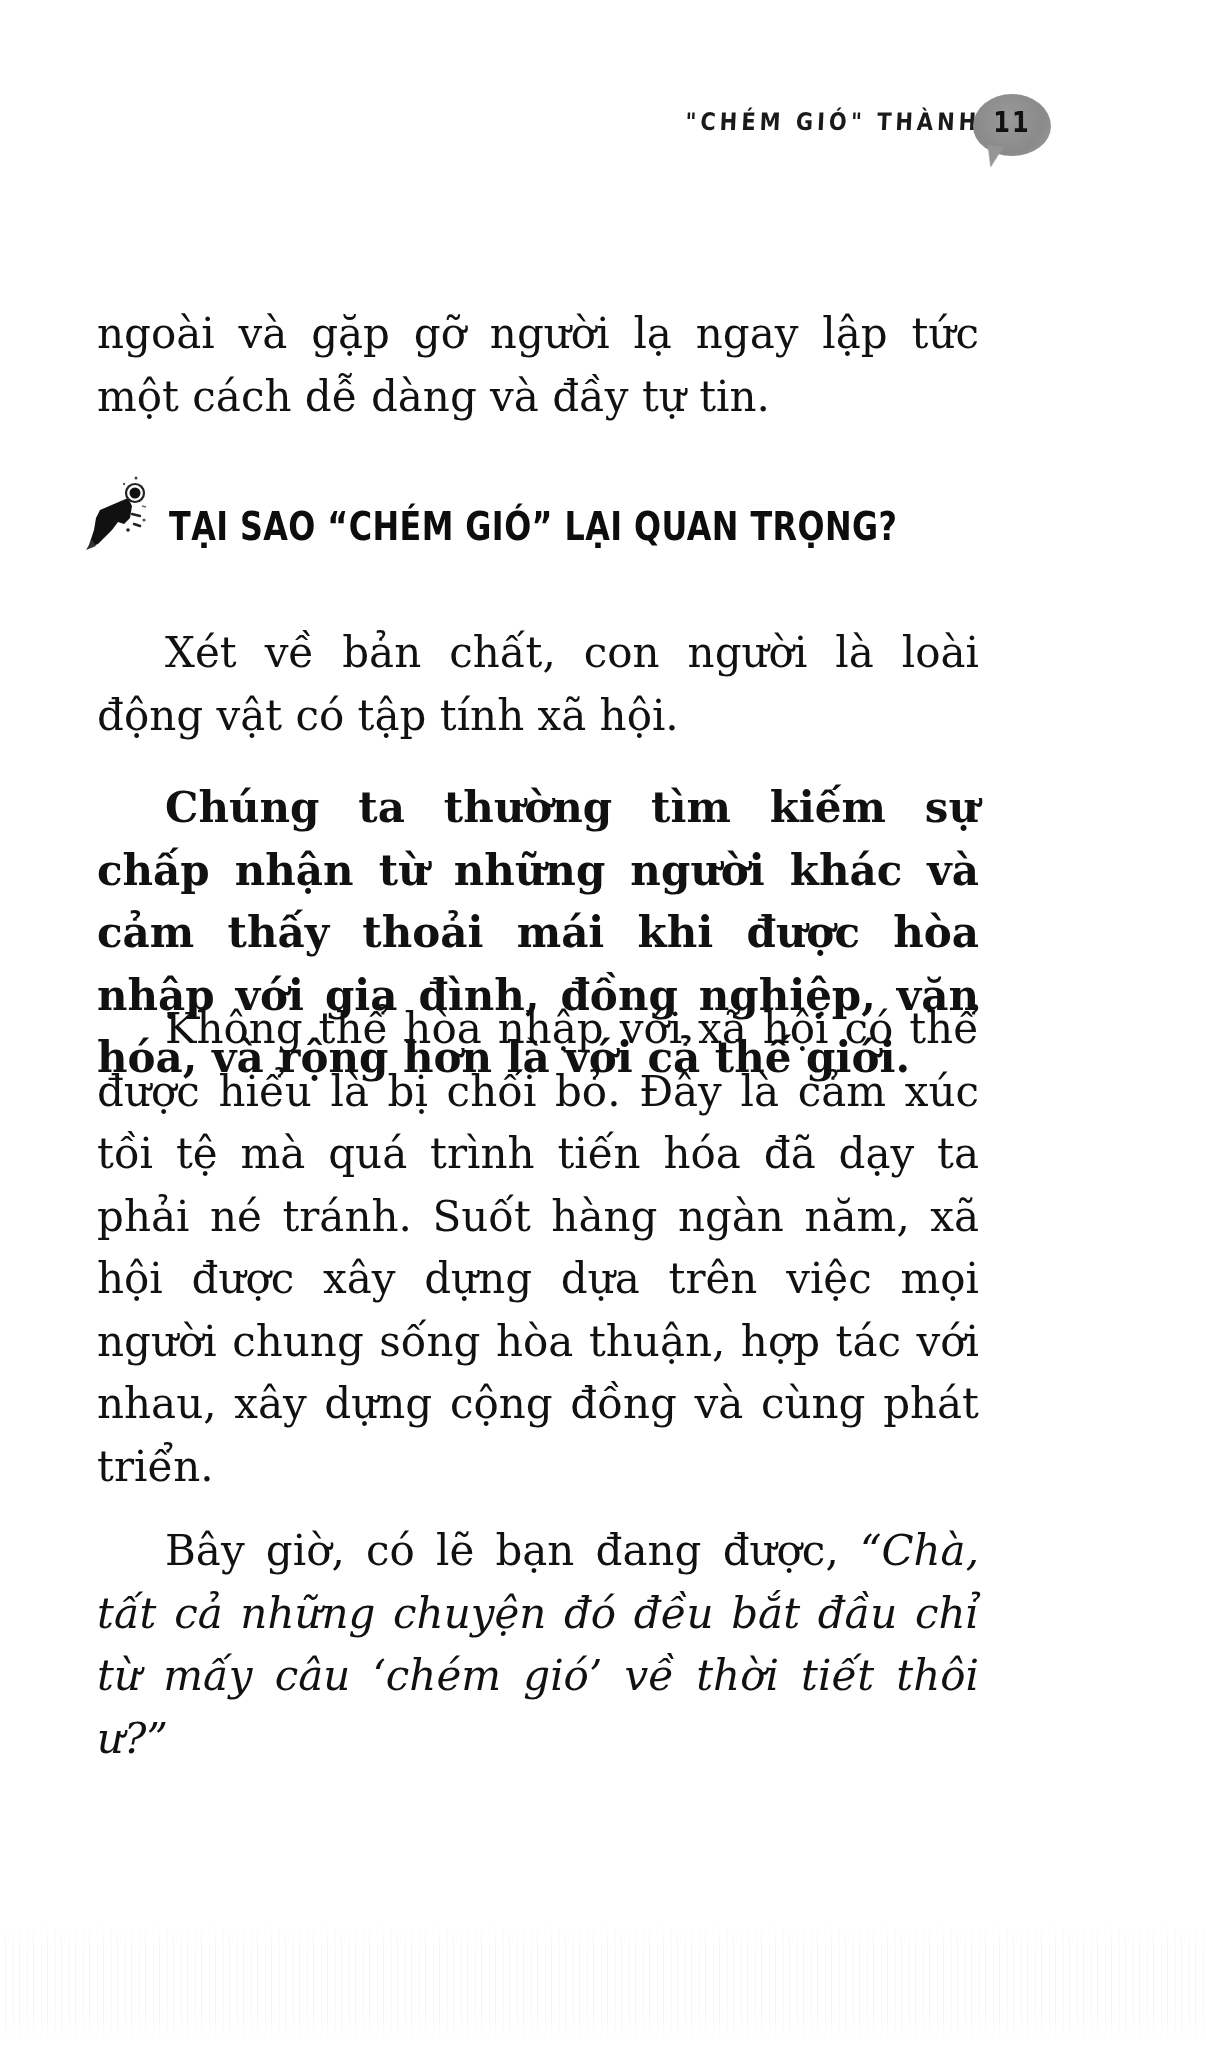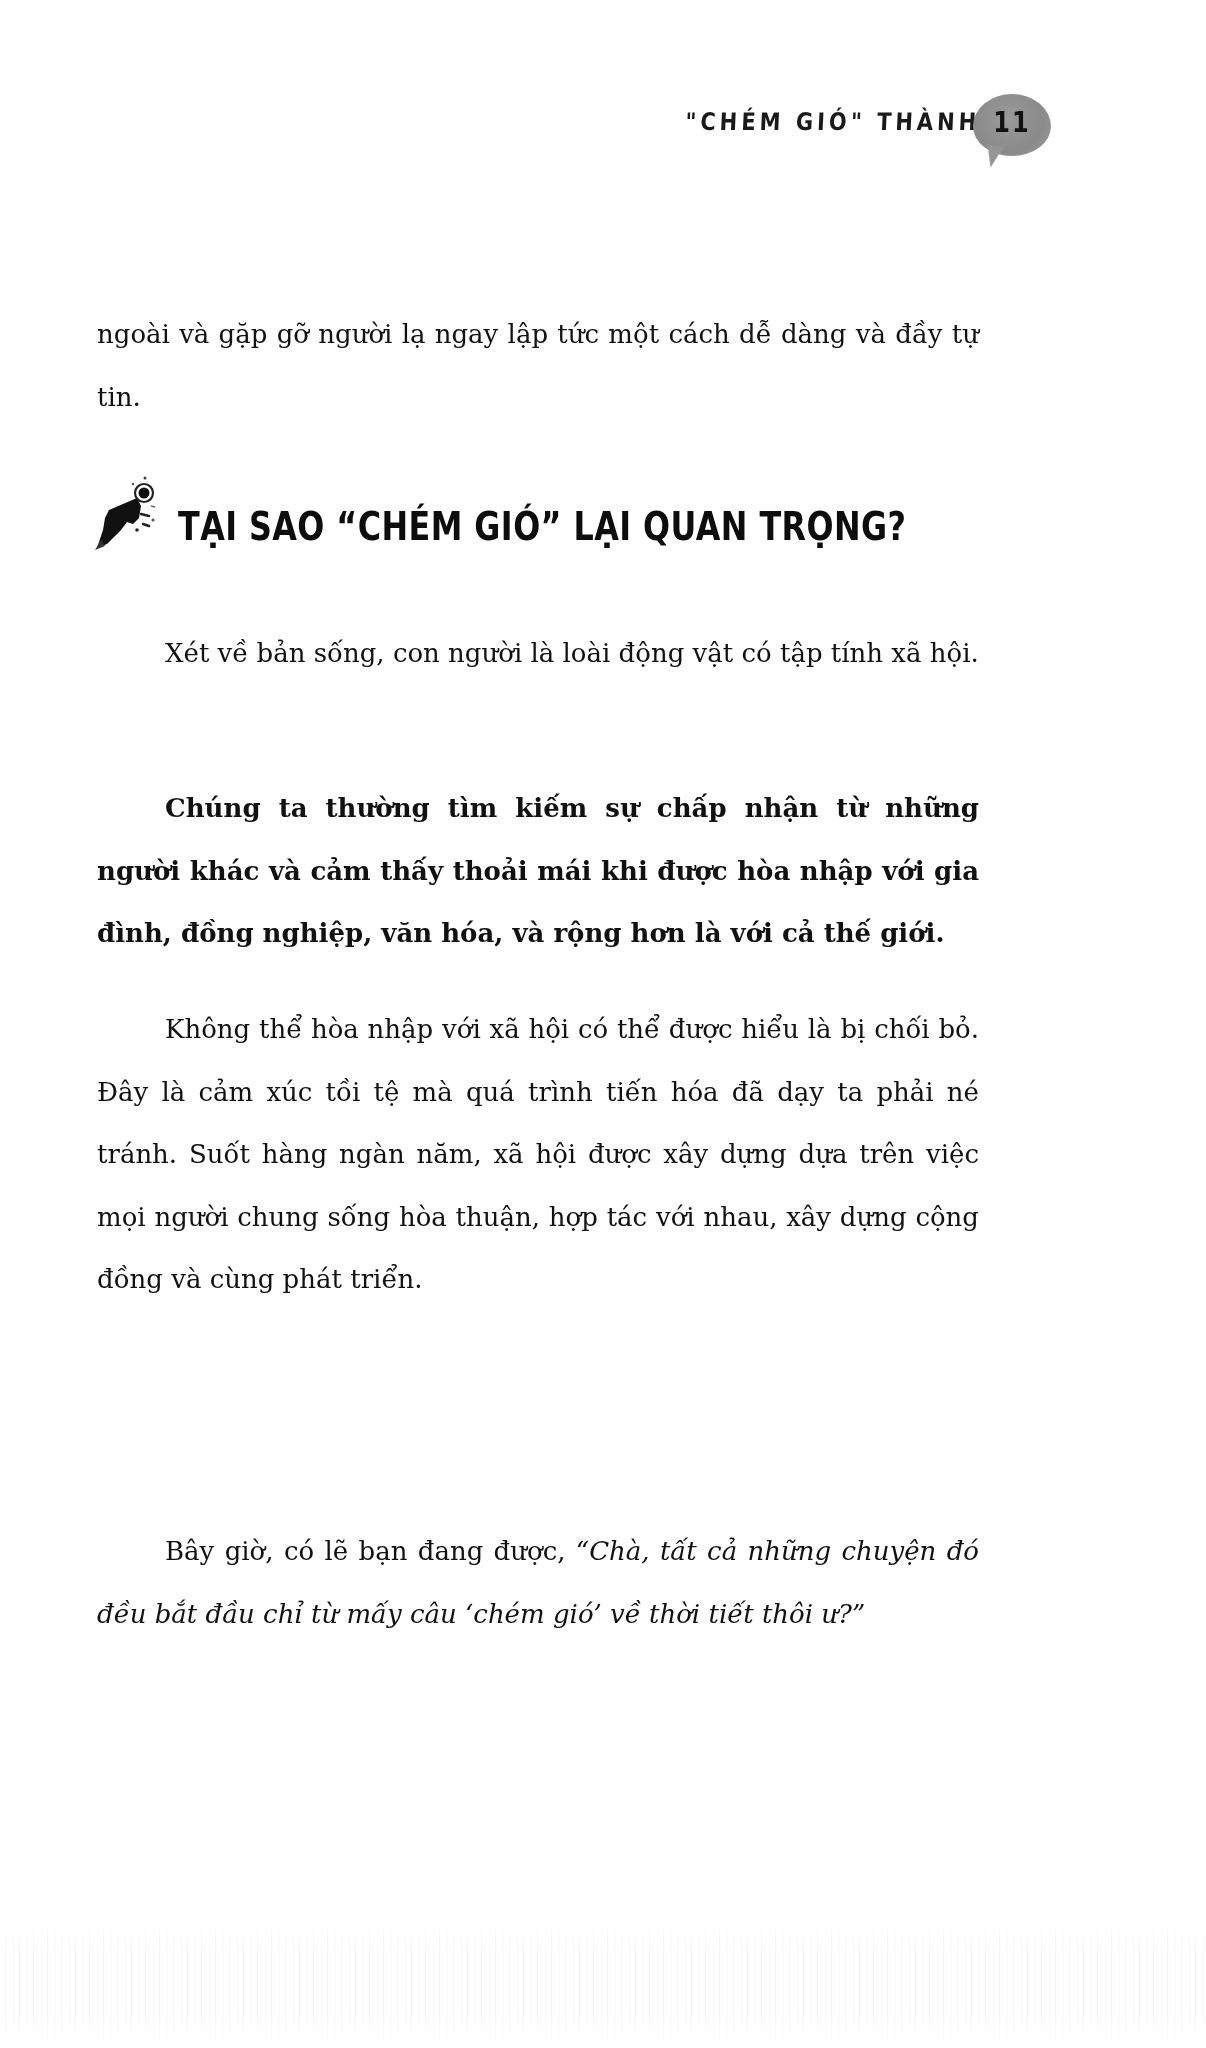--- a/index.html
+++ b/index.html
@@ -60,38 +60,38 @@
       font-size: 24px;
       letter-spacing: 2px;
       color: #111;
       transform: scaleY(1.2);
     }
     .body-text {
       position: absolute;
       left: 97px;
       width: 882px;
       font-family: "DejaVu Serif", serif;
-      font-size: 26px;
+      font-size: 42px;
       line-height: 62.5px;
       text-align: justify;
       color: #111;
       margin: 0;
     }
     .body-text.indent {
       text-indent: 68px;
     }
     .body-text.lastline-left {
       text-align-last: left;
     }
     .body-text .italic {
       font-style: italic;
     }
     .heading {
       position: absolute;
-      left: 93px;
+      left: 84px;
       top: 474px;
       height: 80px;
       width: 900px;
     }
     .heading-icon {
       position: absolute;
       left: 0;
       top: 0;
       width: 72px;
       height: 80px;
@@ -152,21 +152,21 @@
       <path d="M48 40 L56 42" stroke="#222" stroke-width="2.5" stroke-linecap="round"></path>
       <path d="M50 50 L56 52" stroke="#222" stroke-width="2.5" stroke-linecap="round"></path>
       <circle cx="60" cy="46" r="1.6" fill="#555"></circle>
       <circle cx="44" cy="56" r="1.8" fill="#222"></circle>
       <path d="M58 32 L62 33" stroke="#666" stroke-width="1.5"></path>
     </svg>
   </span>
   <span class="heading-text">TẠI SAO “CHÉM GIÓ” LẠI QUAN TRỌNG?</span>
 </div>
 
-<p class="body-text indent lastline-left" style="top: 622px;">Xét về bản sống, con người là loài động vật có tập tính xã hội.</p>
+<p class="body-text indent lastline-left" style="top: 622px;">Xét về bản chất, con người là loài động vật có tập tính xã hội.</p>
 
 <p class="body-text indent lastline-left" style="top: 777px; font-weight: bold;">Chúng ta thường tìm kiếm sự chấp nhận từ những người khác và cảm thấy thoải mái khi được hòa nhập với gia đình, đồng nghiệp, văn hóa, và rộng hơn là với cả thế giới.</p>
 
 <p class="body-text indent lastline-left" style="top: 998px;">Không thể hòa nhập với xã hội có thể được hiểu là bị chối bỏ. Đây là cảm xúc tồi tệ mà quá trình tiến hóa đã dạy ta phải né tránh. Suốt hàng ngàn năm, xã hội được xây dựng dựa trên việc mọi người chung sống hòa thuận, hợp tác với nhau, xây dựng cộng đồng và cùng phát triển.</p>
 
 <p class="body-text indent lastline-left" style="top: 1520px;">
   <span>Bây giờ, có lẽ bạn đang được, </span><span class="italic">“Chà, tất cả những chuyện đó đều bắt đầu chỉ từ mấy câu ‘chém gió’ về thời tiết thôi ư?”</span>
 </p>
 
 <div class="scan-texture"></div>

